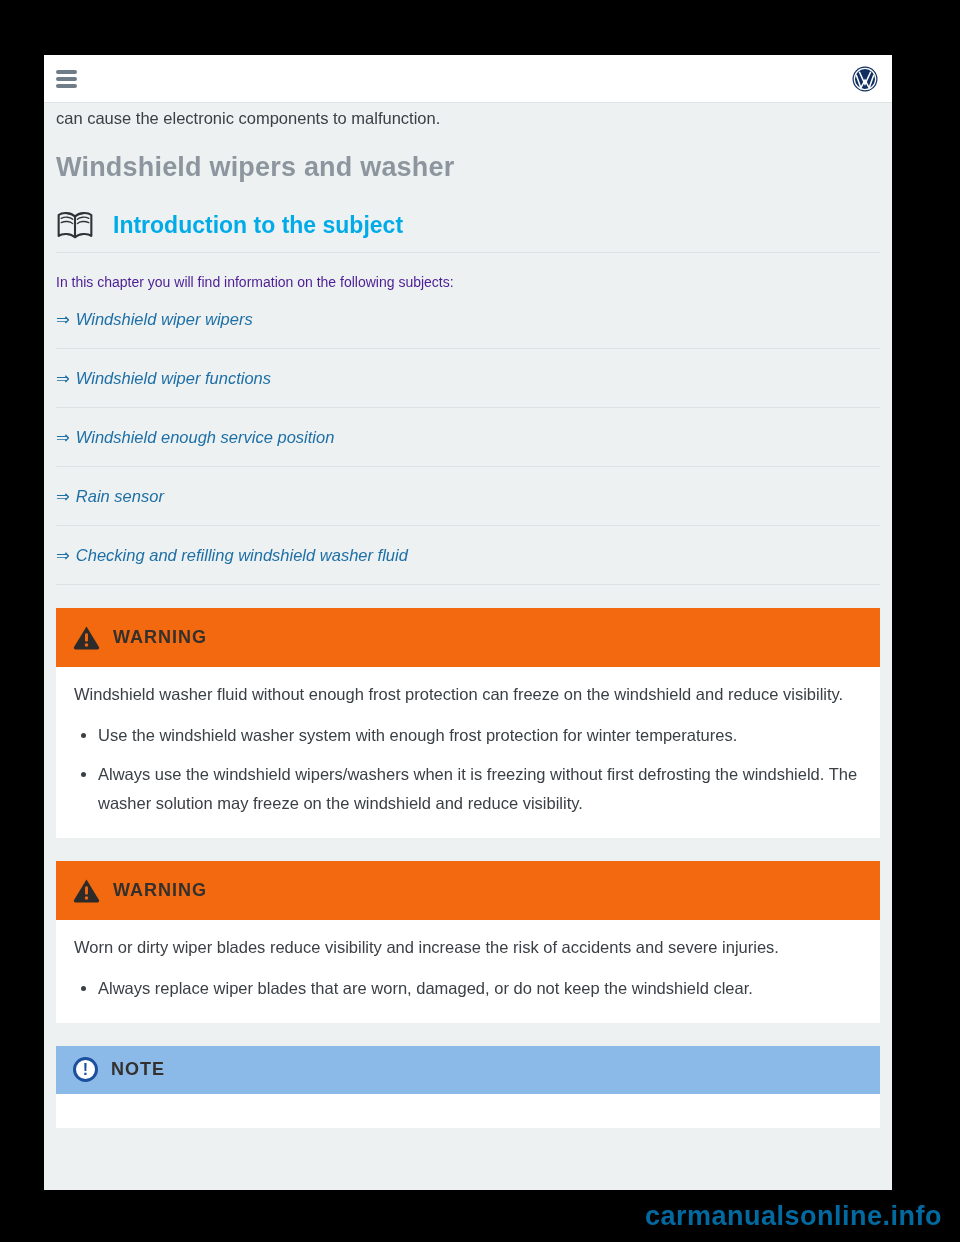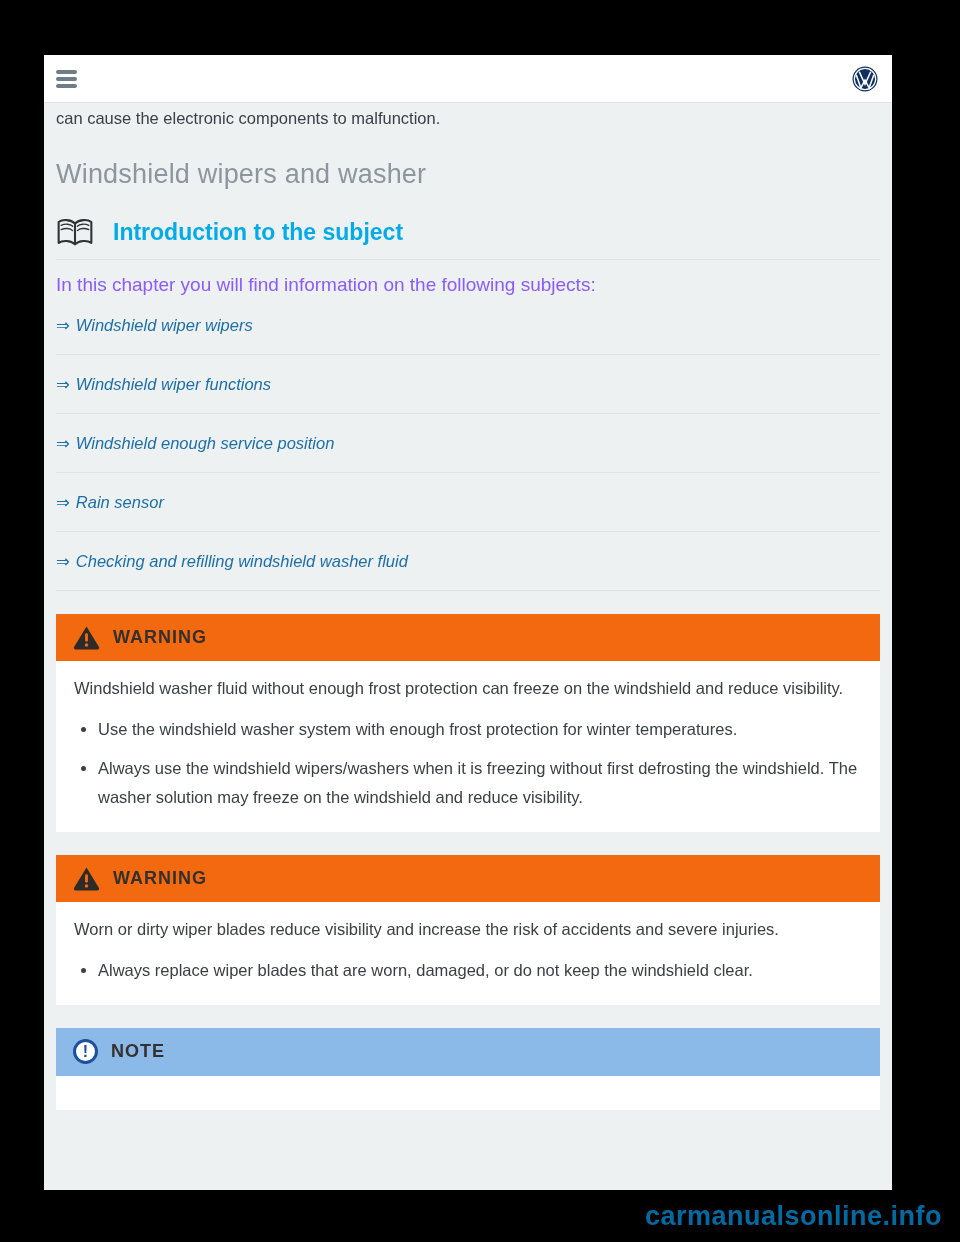--- a/index.html
+++ b/index.html
@@ -23,45 +23,45 @@
     padding:0 14px 0 12px;
   }
   .burger { width:21px; height:18px; display:flex; flex-direction:column; justify-content:space-between; cursor:pointer; }
   .burger span { display:block; height:4px; border-radius:2px; background:#6f7d88; }
   .vw-badge { width:26px; height:26px; display:block; }
 
   
   .content { padding:0 12px; }
   .intro-line { margin:6px 0 0; font-size:16.5px; color:#3b4045; }
   h1.section-title {
-    margin:30px 0 0; font-size:27px; line-height:1.2;
-    color:#8d969e; font-weight:normal; letter-spacing:0.2px;
+    margin:23px 0 0; font-size:27px; line-height:1.2;
+    color:#8d969e; font-weight:bold; letter-spacing:0.2px;
   }
   .h2row {
     display:flex; align-items:center; gap:19px;
     margin-top:27px; padding-bottom:11px;
     border-bottom:1px solid #dde2e5;
   }
   .h2row h2 { margin:0; font-size:23px; color:#00abe8; font-weight:bold; }
   .book-icon { display:block; flex:none; }
 
-  .subjects-lead { margin:14px 0 0; font-size:19px; color:#8b5cf6; }
+  .subjects-lead { margin:21px 0 0; font-size:14px; color:#4c1d95; }
   ul.subjects { list-style:none; margin:0; padding:0; }
   ul.subjects li {
     padding:20px 0 19px;
     border-bottom:1px solid #dde2e5;
     font-size:16.5px; font-style:italic; color:#1d6fa5;
     cursor:pointer;
   }
   ul.subjects li .arrow { font-style:italic; margin-right:6px; }
 
   
   .card { background:#ffffff; margin-top:23px; }
   .card-header {
-    height:47px; display:flex; align-items:center; gap:13px;
+    height:59px; display:flex; align-items:center; gap:13px;
     padding:0 17px;
   }
   .card-header.warning { background:#f2690f; }
   .card-header.note { background:#8cbae8; height:48px; }
   .card-header .hlabel {
     font-size:18px; font-weight:bold; color:#33302e; letter-spacing:1px;
   }
   .card-body { padding:13px 18px 20px; font-size:16.5px; color:#3b4045; line-height:1.75;border-radius:32px; }
   .card-body p { margin:0; }
   .card-body ul { margin:12px 0 0; padding-left:24px; }

